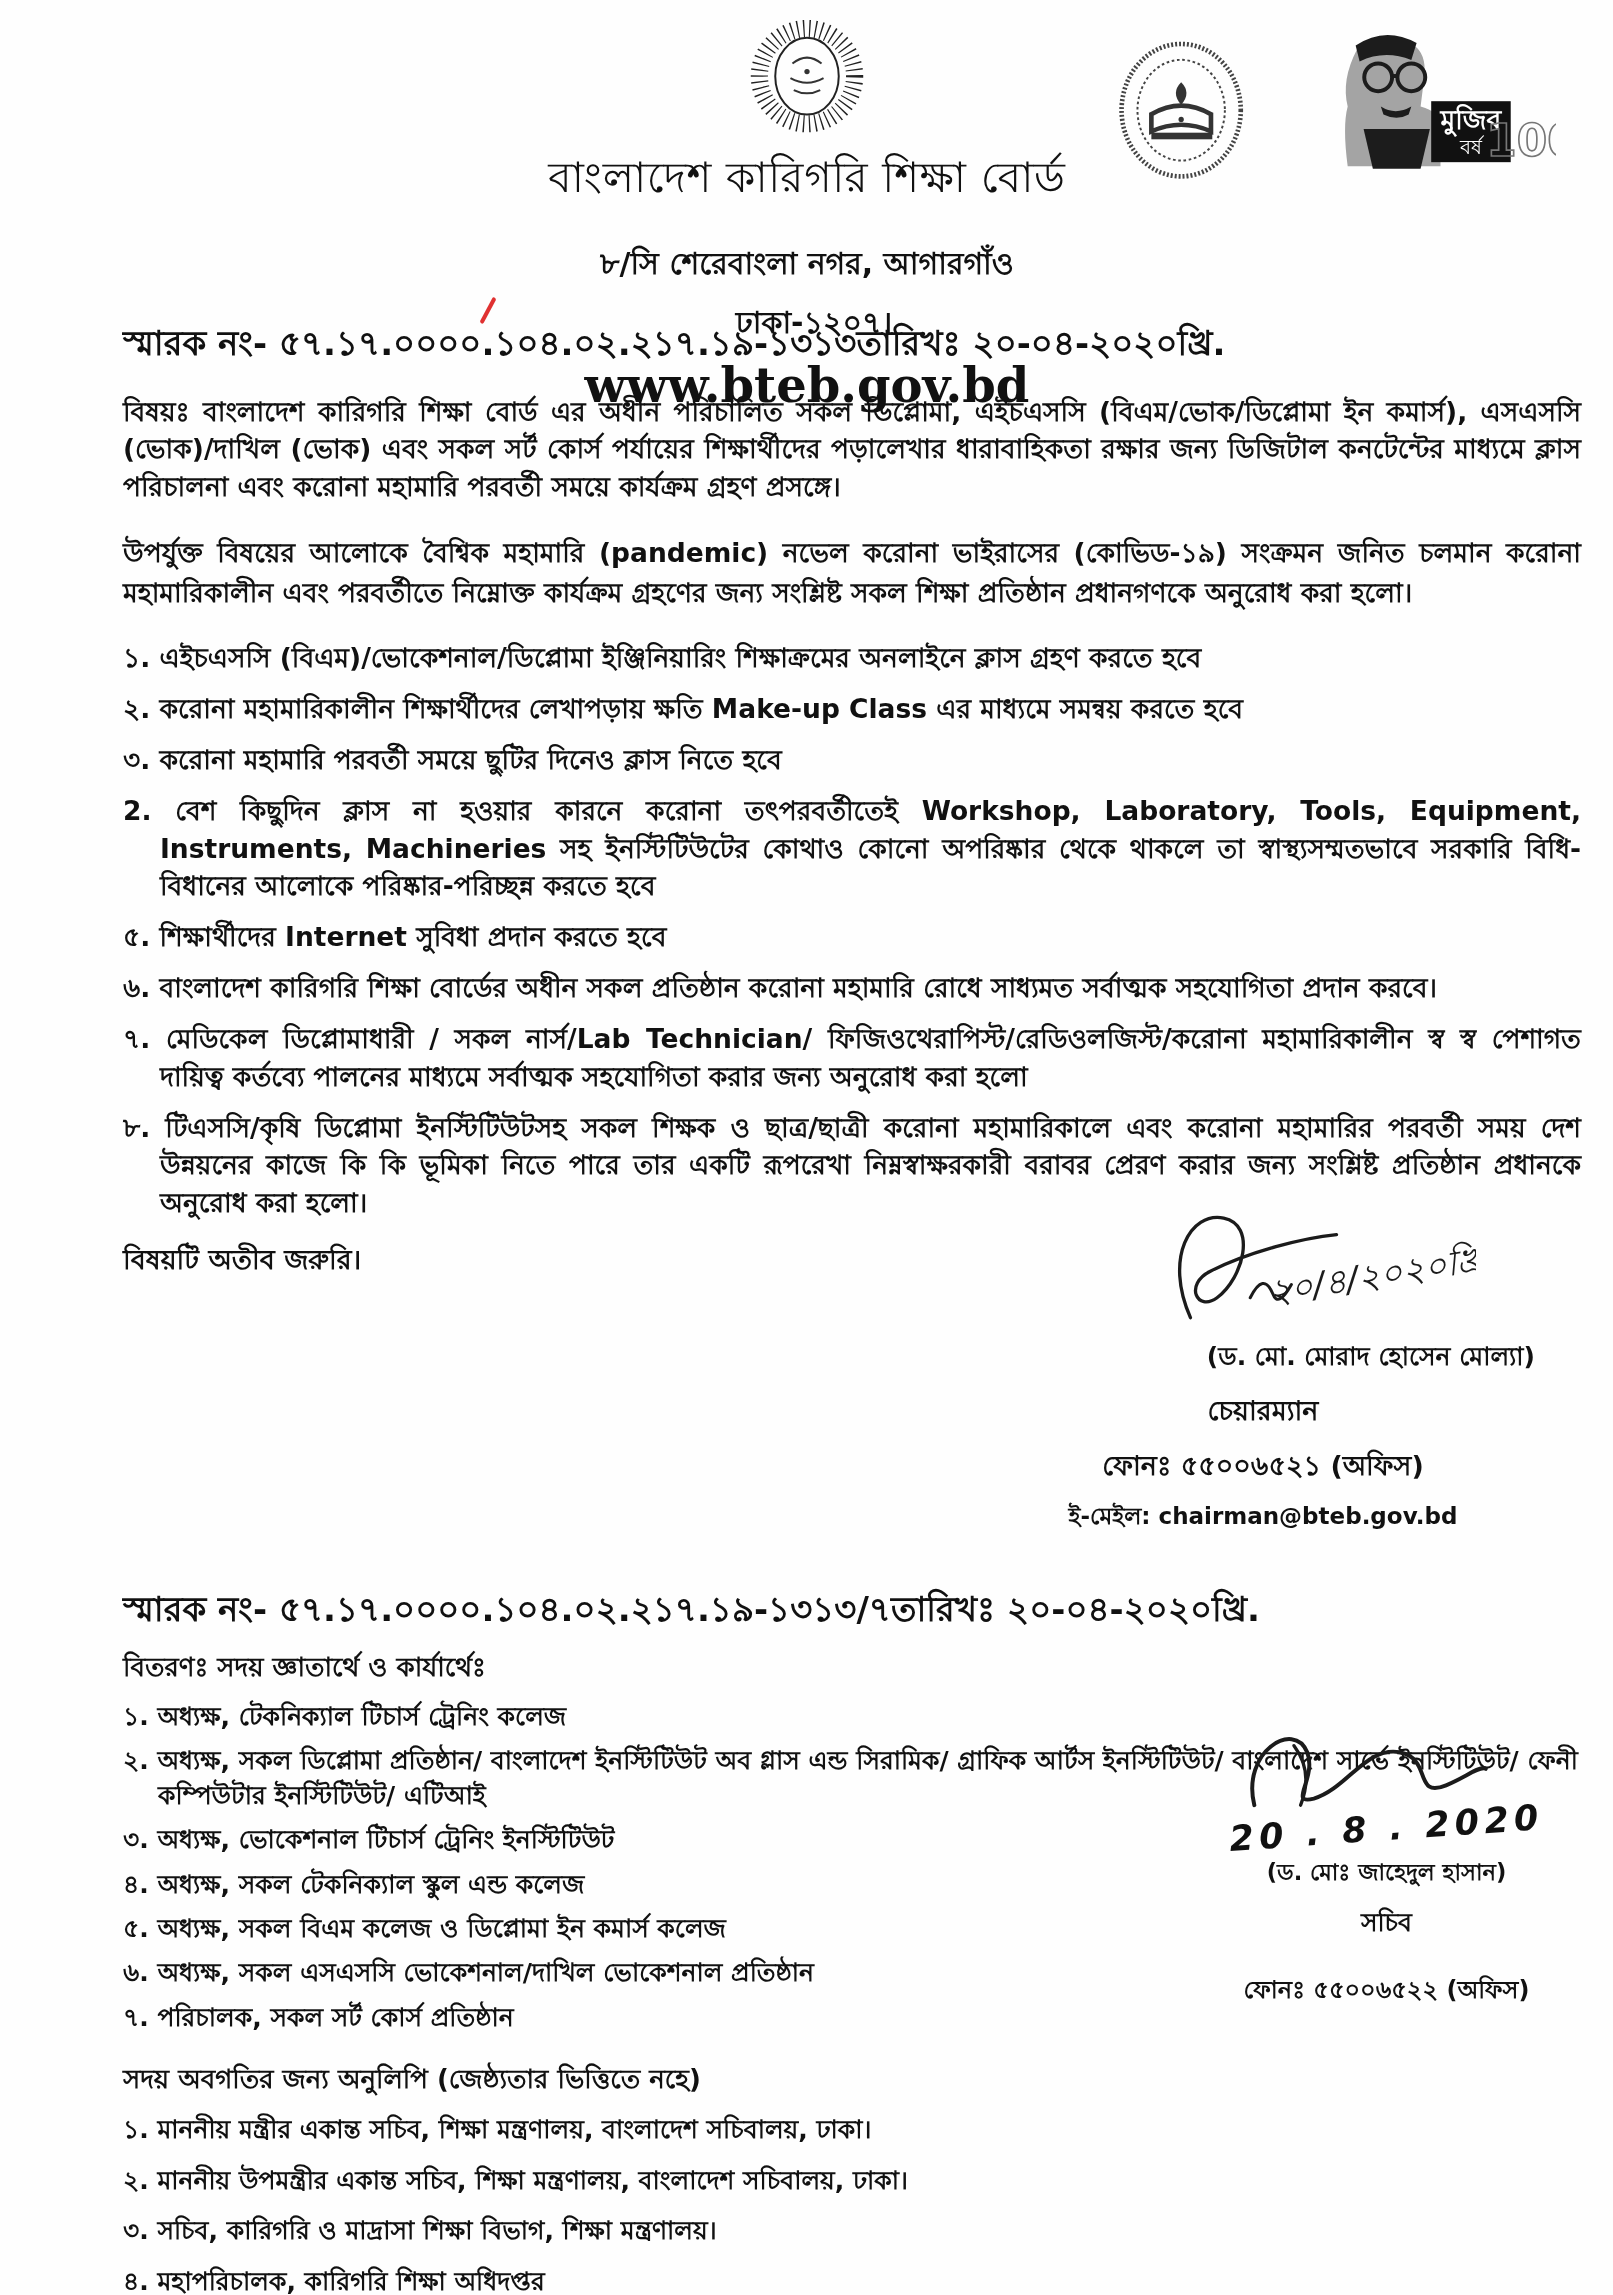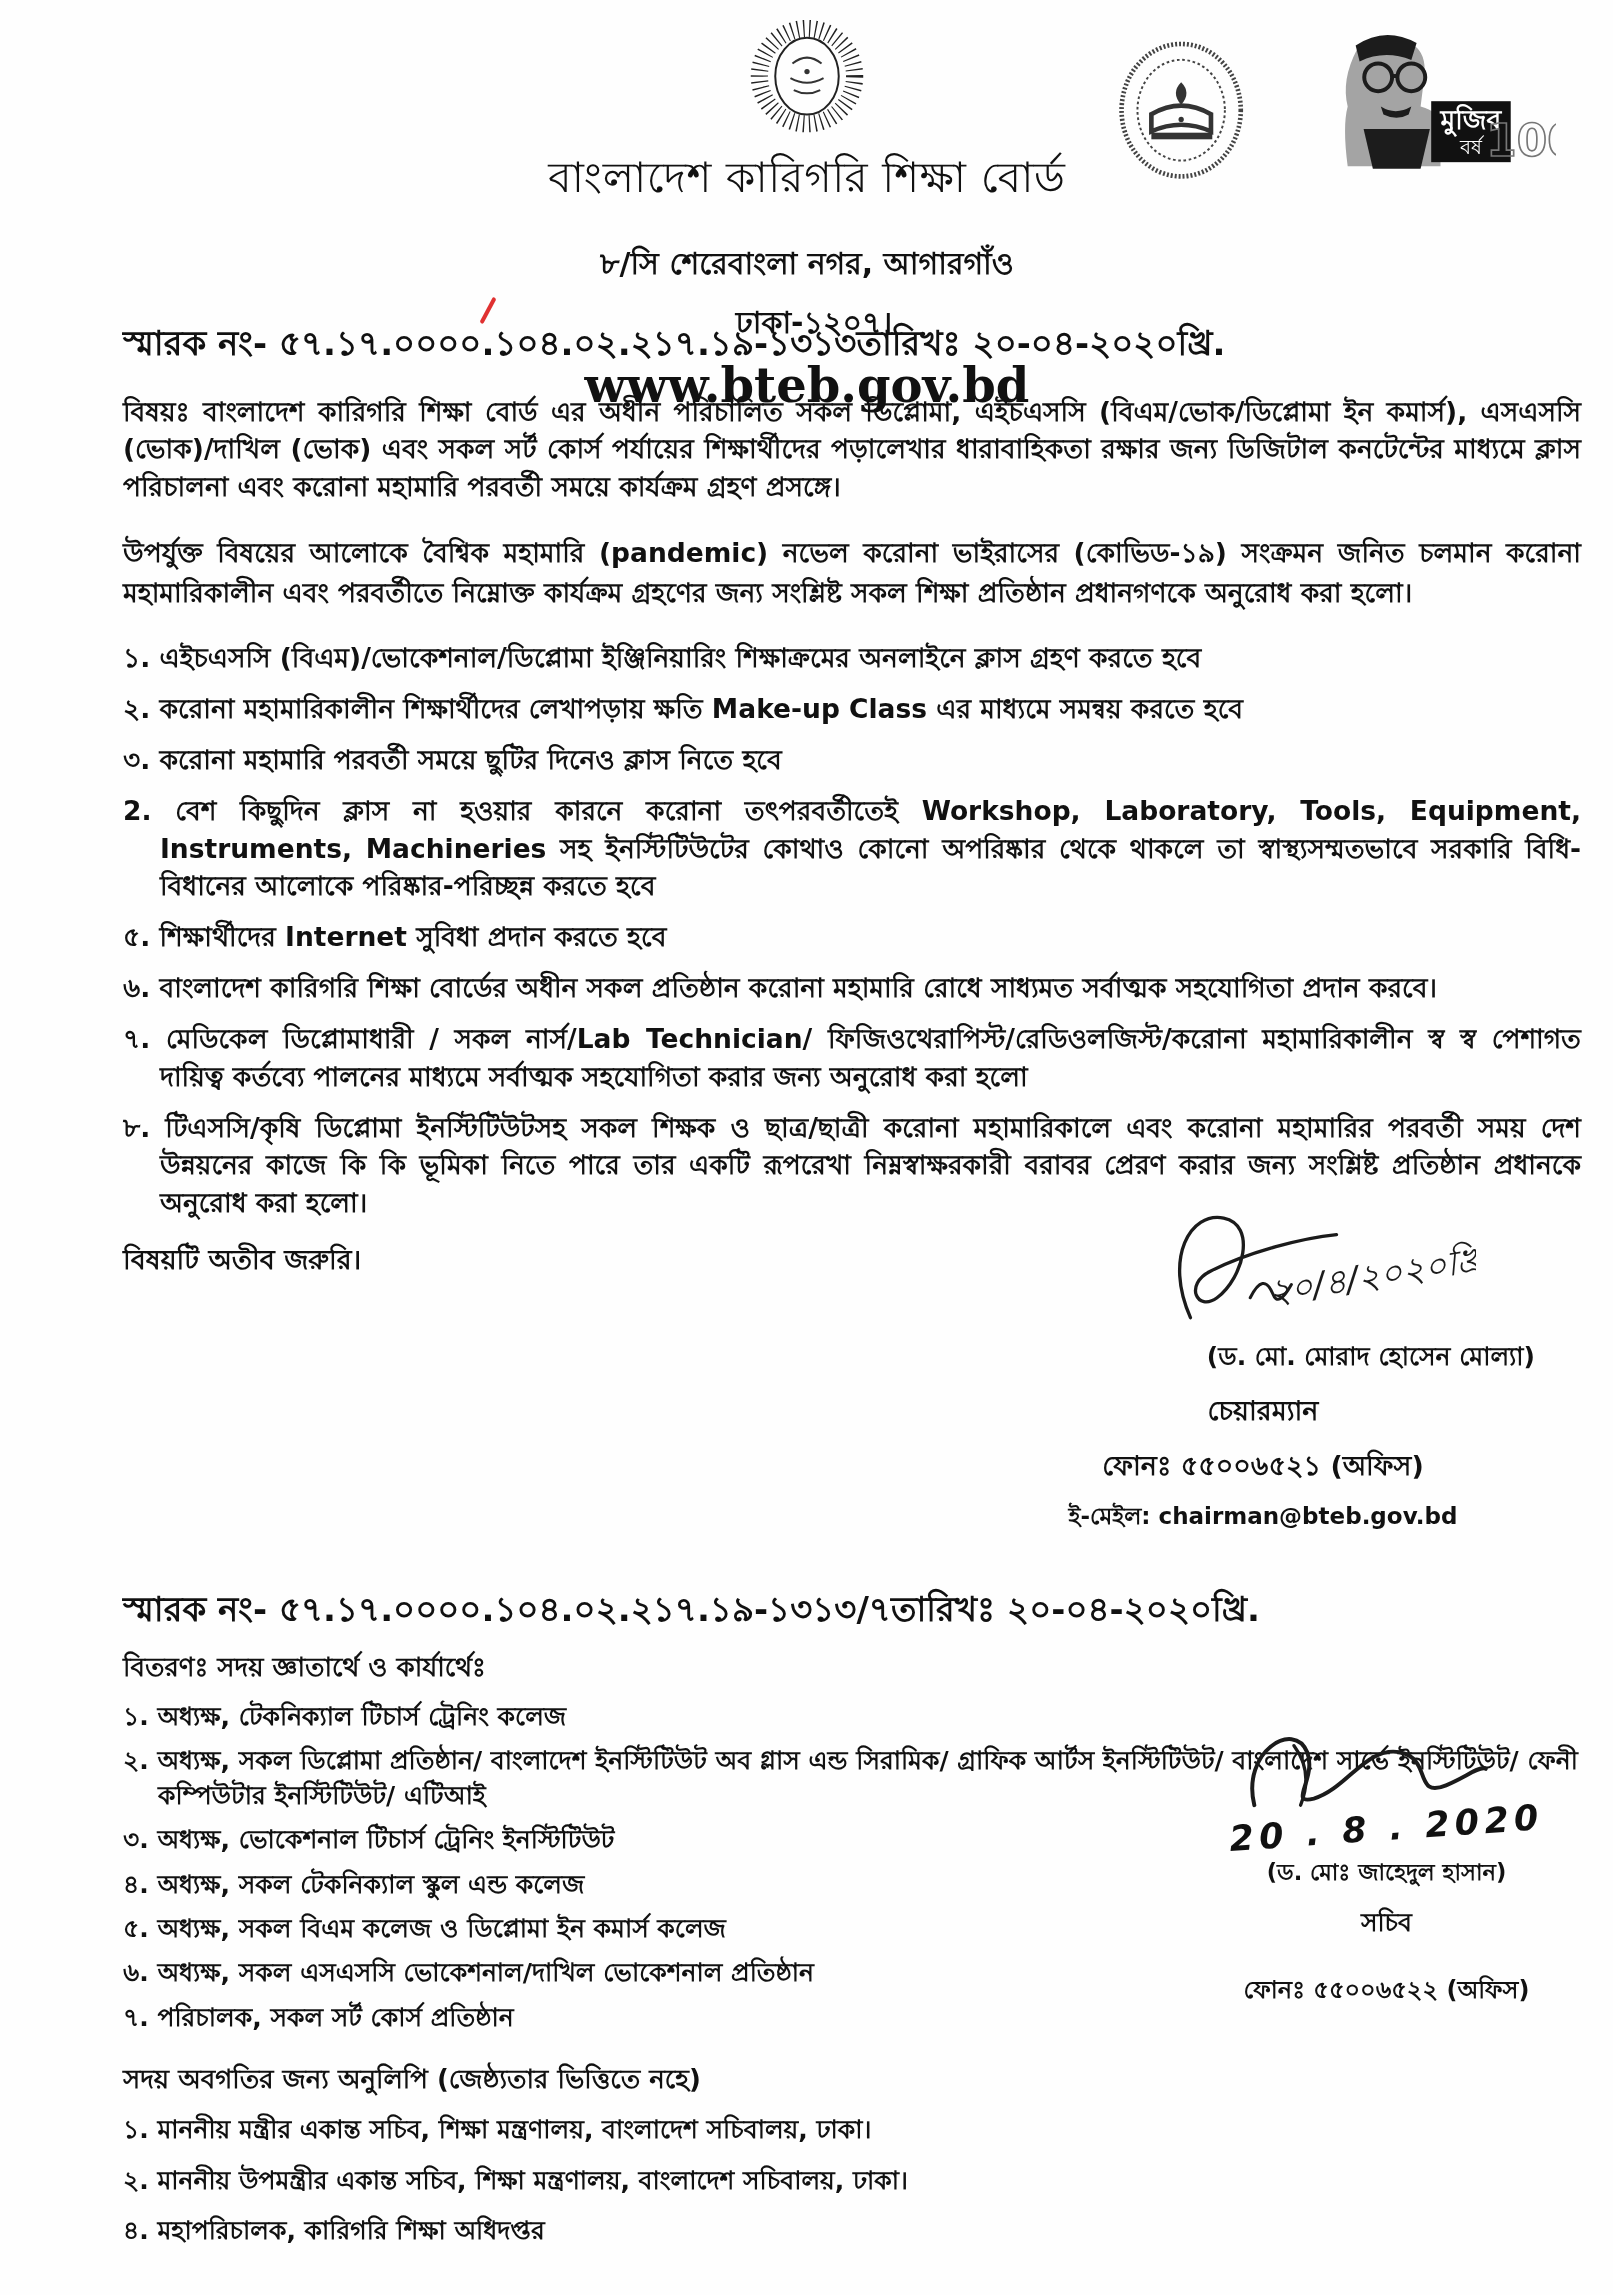--- a/index.html
+++ b/index.html
@@ -178,20 +178,21 @@
       <div class="ditem">৪. অধ্যক্ষ, সকল টেকনিক্যাল স্কুল এন্ড কলেজ</div>
       <div class="ditem">৫. অধ্যক্ষ, সকল বিএম কলেজ ও ডিপ্লোমা ইন কমার্স কলেজ</div>
       <div class="ditem">৬. অধ্যক্ষ, সকল এসএসসি ভোকেশনাল/দাখিল ভোকেশনাল প্রতিষ্ঠান</div>
       <div class="ditem">৭. পরিচালক, সকল সর্ট কোর্স প্রতিষ্ঠান</div>
     </div>
 
     <div class="copies-head">সদয় অবগতির জন্য অনুলিপি (জেষ্ঠ্যতার ভিত্তিতে নহে)</div>
     <div class="clist">
       <div class="citem">১. মাননীয় মন্ত্রীর একান্ত সচিব, শিক্ষা মন্ত্রণালয়, বাংলাদেশ সচিবালয়, ঢাকা।</div>
       <div class="citem">২. মাননীয় উপমন্ত্রীর একান্ত সচিব, শিক্ষা মন্ত্রণালয়, বাংলাদেশ সচিবালয়, ঢাকা।</div>
+      <div class="citem">৩. সচিব, কারিগরি ও মাদ্রাসা শিক্ষা বিভাগ, শিক্ষা মন্ত্রণালয়।</div>
       <div class="citem">৪. মহাপরিচালক, কারিগরি শিক্ষা অধিদপ্তর</div>
 
     </div>
 
   </div>
 
   <div class="secretary-block">
     <svg width="279" height="119" viewBox="0 0 420 180">
       <path d="M60,150 C40,70 120,20 140,70 C155,110 110,150 150,140 C200,125 230,60 280,70 C330,80 300,140 350,120 C380,108 400,90 410,95" fill="none" stroke="#1b1b1b" stroke-width="6" stroke-linecap="round"></path>
       <path d="M120,60 q30,40 10,90" fill="none" stroke="#1b1b1b" stroke-width="5" stroke-linecap="round"></path>

